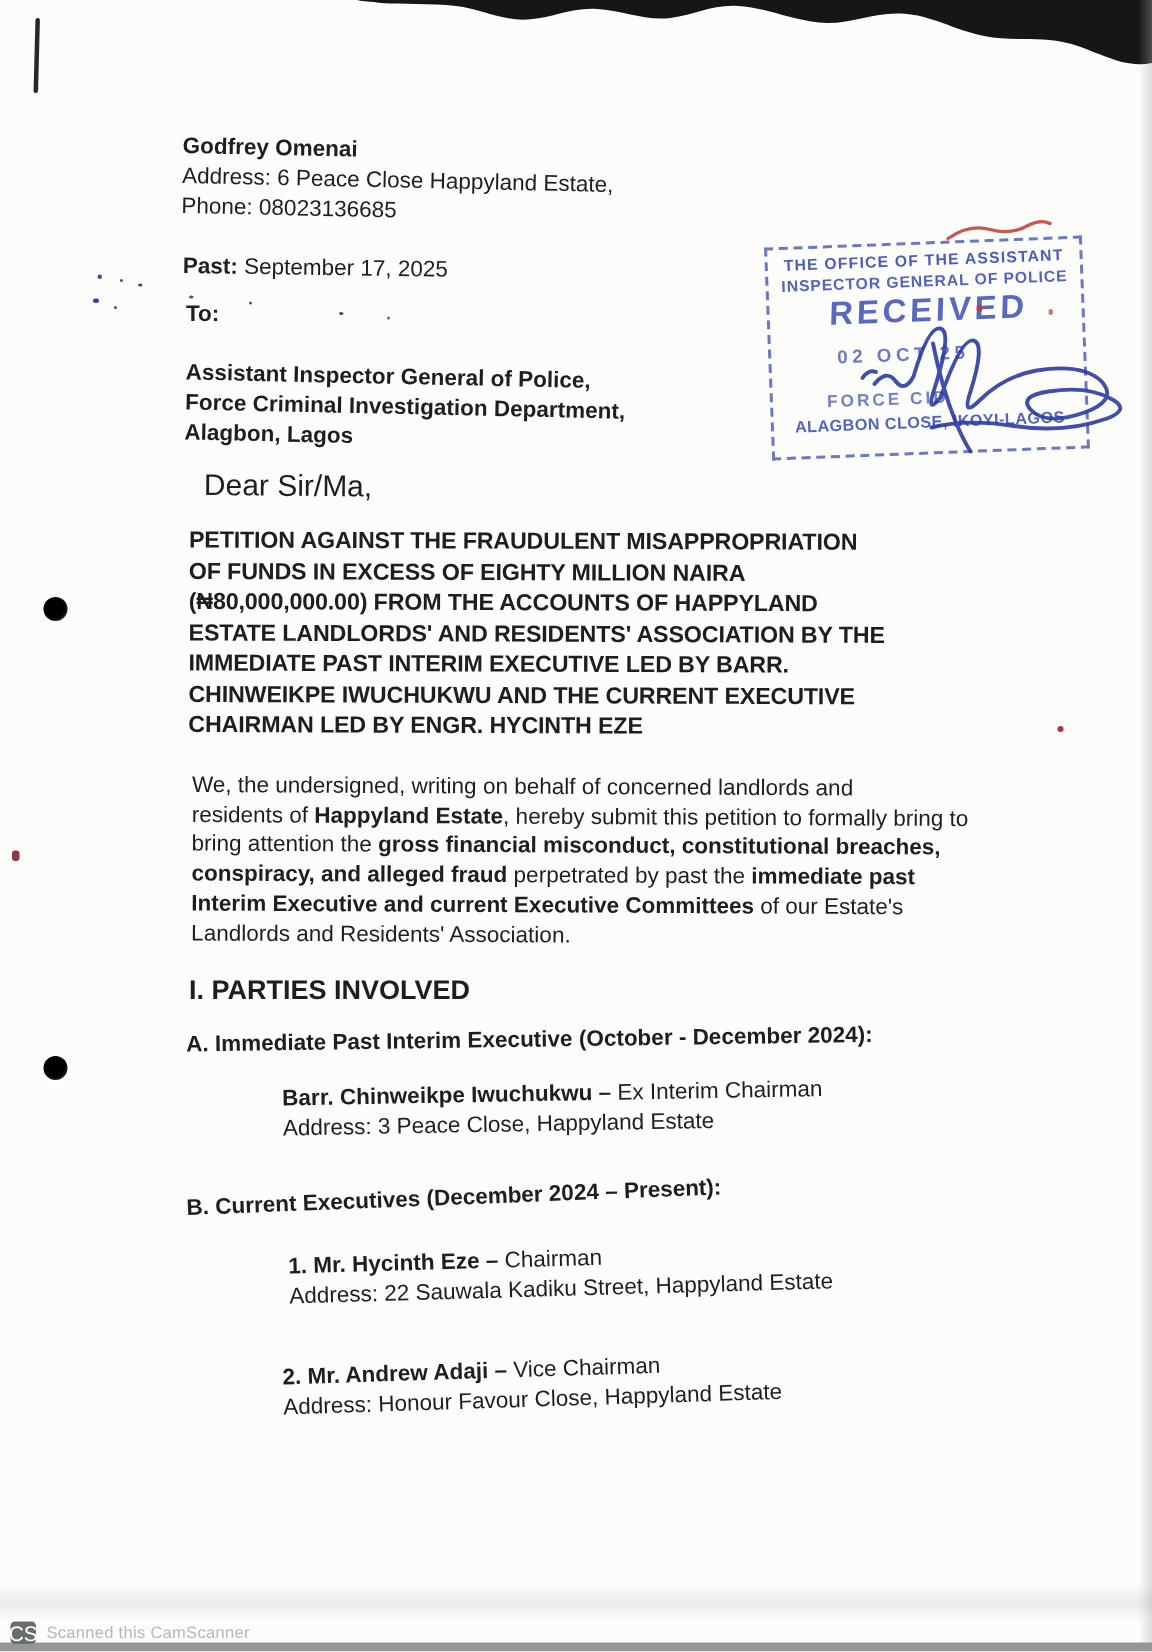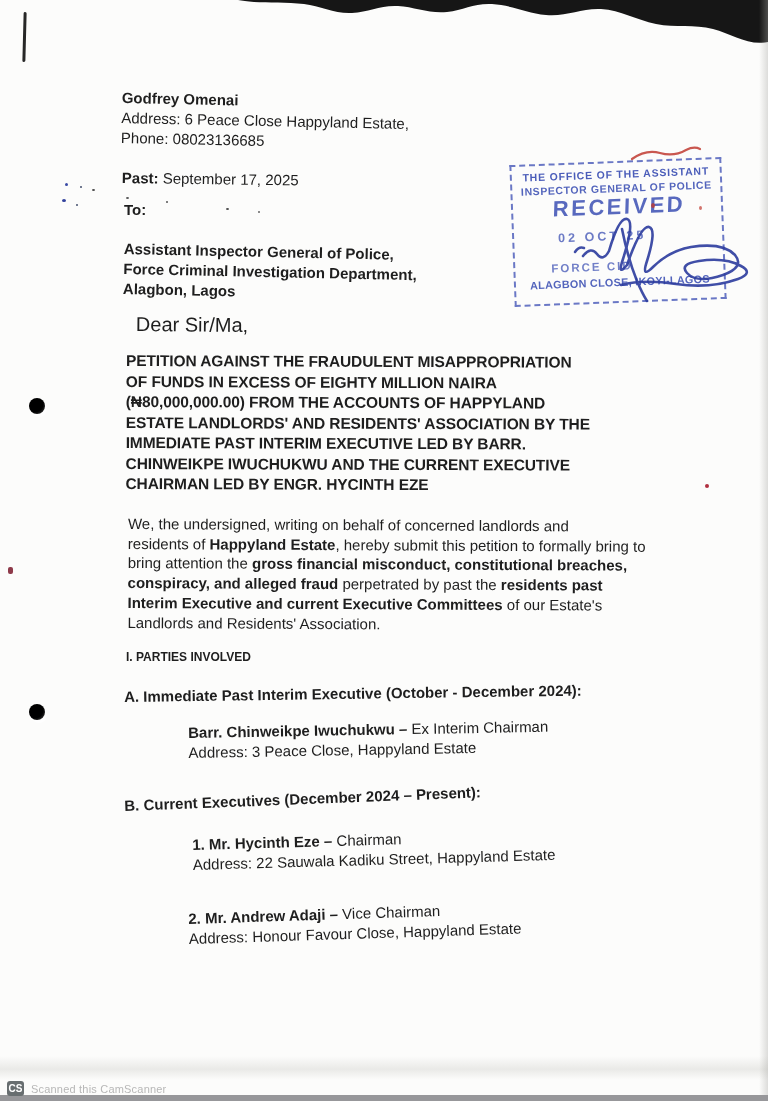--- a/index.html
+++ b/index.html
@@ -15,21 +15,21 @@
 
   
   .sender{left:122px;top:88px;font-size:15px;line-height:20px;transform:rotate(1.2deg);}
   .sender .name{font-weight:700;}
   .dateline{left:122px;top:169px;font-size:15px;transform:rotate(0.8deg);}
   .toline{left:124px;top:201px;font-size:15px;font-weight:700;}
   .recipient{left:124px;top:239px;font-size:15px;line-height:20px;font-weight:700;transform:rotate(1.2deg);}
   .salutation{left:126px;top:313px;font-size:20px;transform:rotate(0.5deg);margin-left:10px;}
   .subject{left:126px;top:351px;font-size:15.5px;line-height:20.5px;font-weight:700;letter-spacing:-0.1px;transform:rotate(0.2deg);}
   .bodytext{left:128px;top:514px;font-size:15px;line-height:19.7px;transform:rotate(0.3deg);}
-  .h-parties{left:126px;top:650px;font-size:12px;font-weight:700;}
+  .h-parties{left:126px;top:650px;font-size:18px;font-weight:700;}
   .h-a{left:124px;top:688px;font-size:15px;font-weight:700;transform:rotate(-0.8deg);}
   .entry{font-size:15px;line-height:20px;}
   .entry-a{left:188px;top:723px;transform:rotate(-1deg);}
   .h-b{left:124px;top:797px;font-size:15px;font-weight:700;transform:rotate(-2.2deg);}
   .entry-b1{left:192px;top:835px;transform:rotate(-1.6deg);}
   .entry-b2{left:188px;top:909px;transform:rotate(-1.8deg);}
 
   
   .stamp{
     left:512px;top:161px;width:208px;height:138px;
@@ -50,21 +50,21 @@
   .hole{width:16px;height:16px;border-radius:50%;background:radial-gradient(circle at 40% 40%, #000 55%, #222 75%, #3a3a3a 100%);box-shadow:2px 3px 0 rgba(255,255,255,0.7);}
   .hole1{left:29px;top:398px;}
   .hole2{left:29px;top:704px;}
   .speck{border-radius:50%;}
   .edge-right{right:0;top:0;width:9px;height:100%;background:linear-gradient(to left, rgba(168,168,165,0.38), rgba(168,168,165,0.0));}
   .smudge{left:0;top:1056px;width:100%;height:24px;background:linear-gradient(to bottom, rgba(170,170,163,0) 0%, rgba(168,168,160,0.22) 55%, rgba(170,170,163,0) 100%);}
   .bottomstrip{left:0;top:1095px;width:768px;height:6px;background:#97979a;}
 
   
   .footer{left:7px;top:1081px;display:flex;align-items:center;gap:7px;}
-  .cs-logo{width:17px;height:15px;background:#686e70;border-radius:3px;color:#fff;font-size:10px;font-weight:700;display:flex;align-items:center;justify-content:center;letter-spacing:0;}
+  .cs-logo{width:17px;height:15px;background:#686e70;border-radius:3px;color:#fff;font-size:14px;font-weight:400;display:flex;align-items:center;justify-content:center;letter-spacing:0;}
   .cs-text{font-size:11px;color:#b7b7b7;letter-spacing:0.2px;}
 </style>
 </head>
 <body>
 
 <div class="page">
 
   <svg class="abs topband" width="768" height="46" viewBox="0 0 768 46">
     <path fill="#161616" d="M238,0 L768,0 L768,42 C748,46 732,34 713,29 C694,24 676,28 656,24 C636,20 621,10 601,9 C581,8 566,17 546,15 C526,13 511,5 492,4 C474,3 464,10 447,12 C430,14 415,7 398,6 C380,5 369,12 352,13 C335,14 321,6 304,4 C287,2 268,3 254,2 C247,1 242,1 238,0 Z"></path>
   </svg>
@@ -134,21 +134,21 @@
     <div>ESTATE LANDLORDS' AND RESIDENTS' ASSOCIATION BY THE</div>
     <div>IMMEDIATE PAST INTERIM EXECUTIVE LED BY BARR.</div>
     <div>CHINWEIKPE IWUCHUKWU AND THE CURRENT EXECUTIVE</div>
     <div>CHAIRMAN LED BY ENGR. HYCINTH EZE</div>
   </div>
 
   <div class="abs bodytext blk">
     <div><span>We, the undersigned, writing on behalf of concerned landlords and</span></div>
     <div><span>residents of </span><span class="b">Happyland Estate</span><span>, hereby submit this petition to formally bring to</span></div>
     <div><span>bring attention the </span><span class="b">gross financial misconduct, constitutional breaches,</span></div>
-    <div><span class="b">conspiracy, and alleged fraud</span><span> perpetrated by past the </span><span class="b">residents past</span></div>
+    <div><span class="b">conspiracy, and alleged fraud</span><span> perpetrated by past the </span><span class="b">immediate past</span></div>
     <div><span class="b">Interim Executive and current Executive Committees</span><span> of our Estate's</span></div>
     <div><span>Landlords and Residents' Association.</span></div>
   </div>
 
   <div class="abs h-parties blk">I. PARTIES INVOLVED</div>
 
   <div class="abs h-a blk">A. Immediate Past Interim Executive (October - December 2024):</div>
 
   <div class="abs entry entry-a blk">
     <div><span class="b">Barr. Chinweikpe Iwuchukwu – </span><span>Ex Interim Chairman</span></div>

